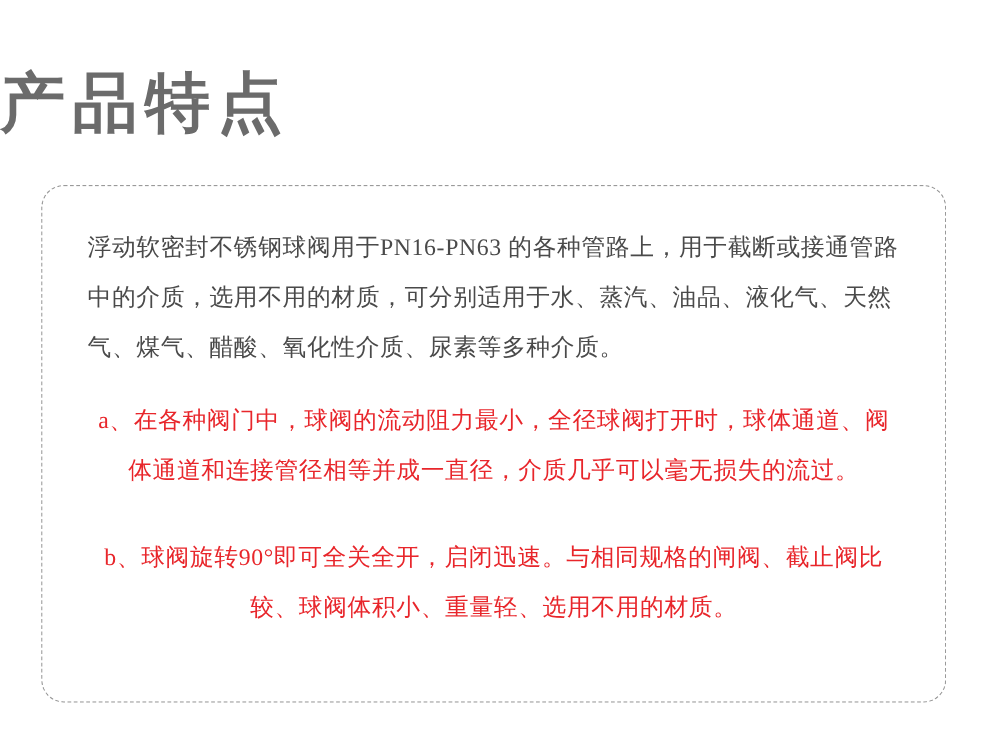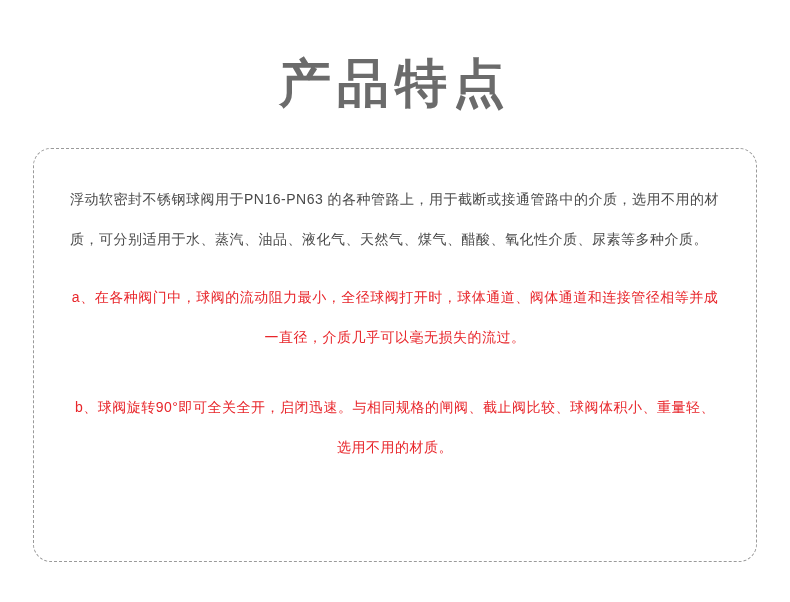--- a/index.html
+++ b/index.html
@@ -13,46 +13,46 @@
     font-family: "DejaVu Sans", "Liberation Sans", sans-serif;
     overflow: hidden;
   }
   .page {
     position: relative;
     width: 790px;
     height: 602px;
     box-sizing: border-box;
   }
   .title {
-    text-align: center;
+    text-align: left;
     font-size: 52px;
     font-weight: bold;
     color: #6b6b6b;
     letter-spacing: 6px;
     padding-top: 52px;
     line-height: 1.2;
     font-family: "DejaVu Sans", "Liberation Sans", sans-serif;
   }
   .content-box {
     position: absolute;
     left: 33px;
     top: 148px;
     width: 724px;
     height: 414px;
     box-sizing: border-box;
     border: 1px dashed #9a9a9a;
     border-radius: 18px;
     padding: 30px 36px 0 36px;
   }
   .para {
-    font-size: 14px;
+    font-size: 19px;
     line-height: 40px;
     letter-spacing: 0.5px;
     margin: 0;
-    font-family: Liberation Sans, sans-serif;
+    font-family: Liberation Serif, serif;
   }
   .para-gray {
     color: #4a4a4a;
     margin-bottom: 18px;
   }
   .para-red {
     color: #e8262b;
     text-align: center;
   }
   .spacer-b { height: 30px; }

